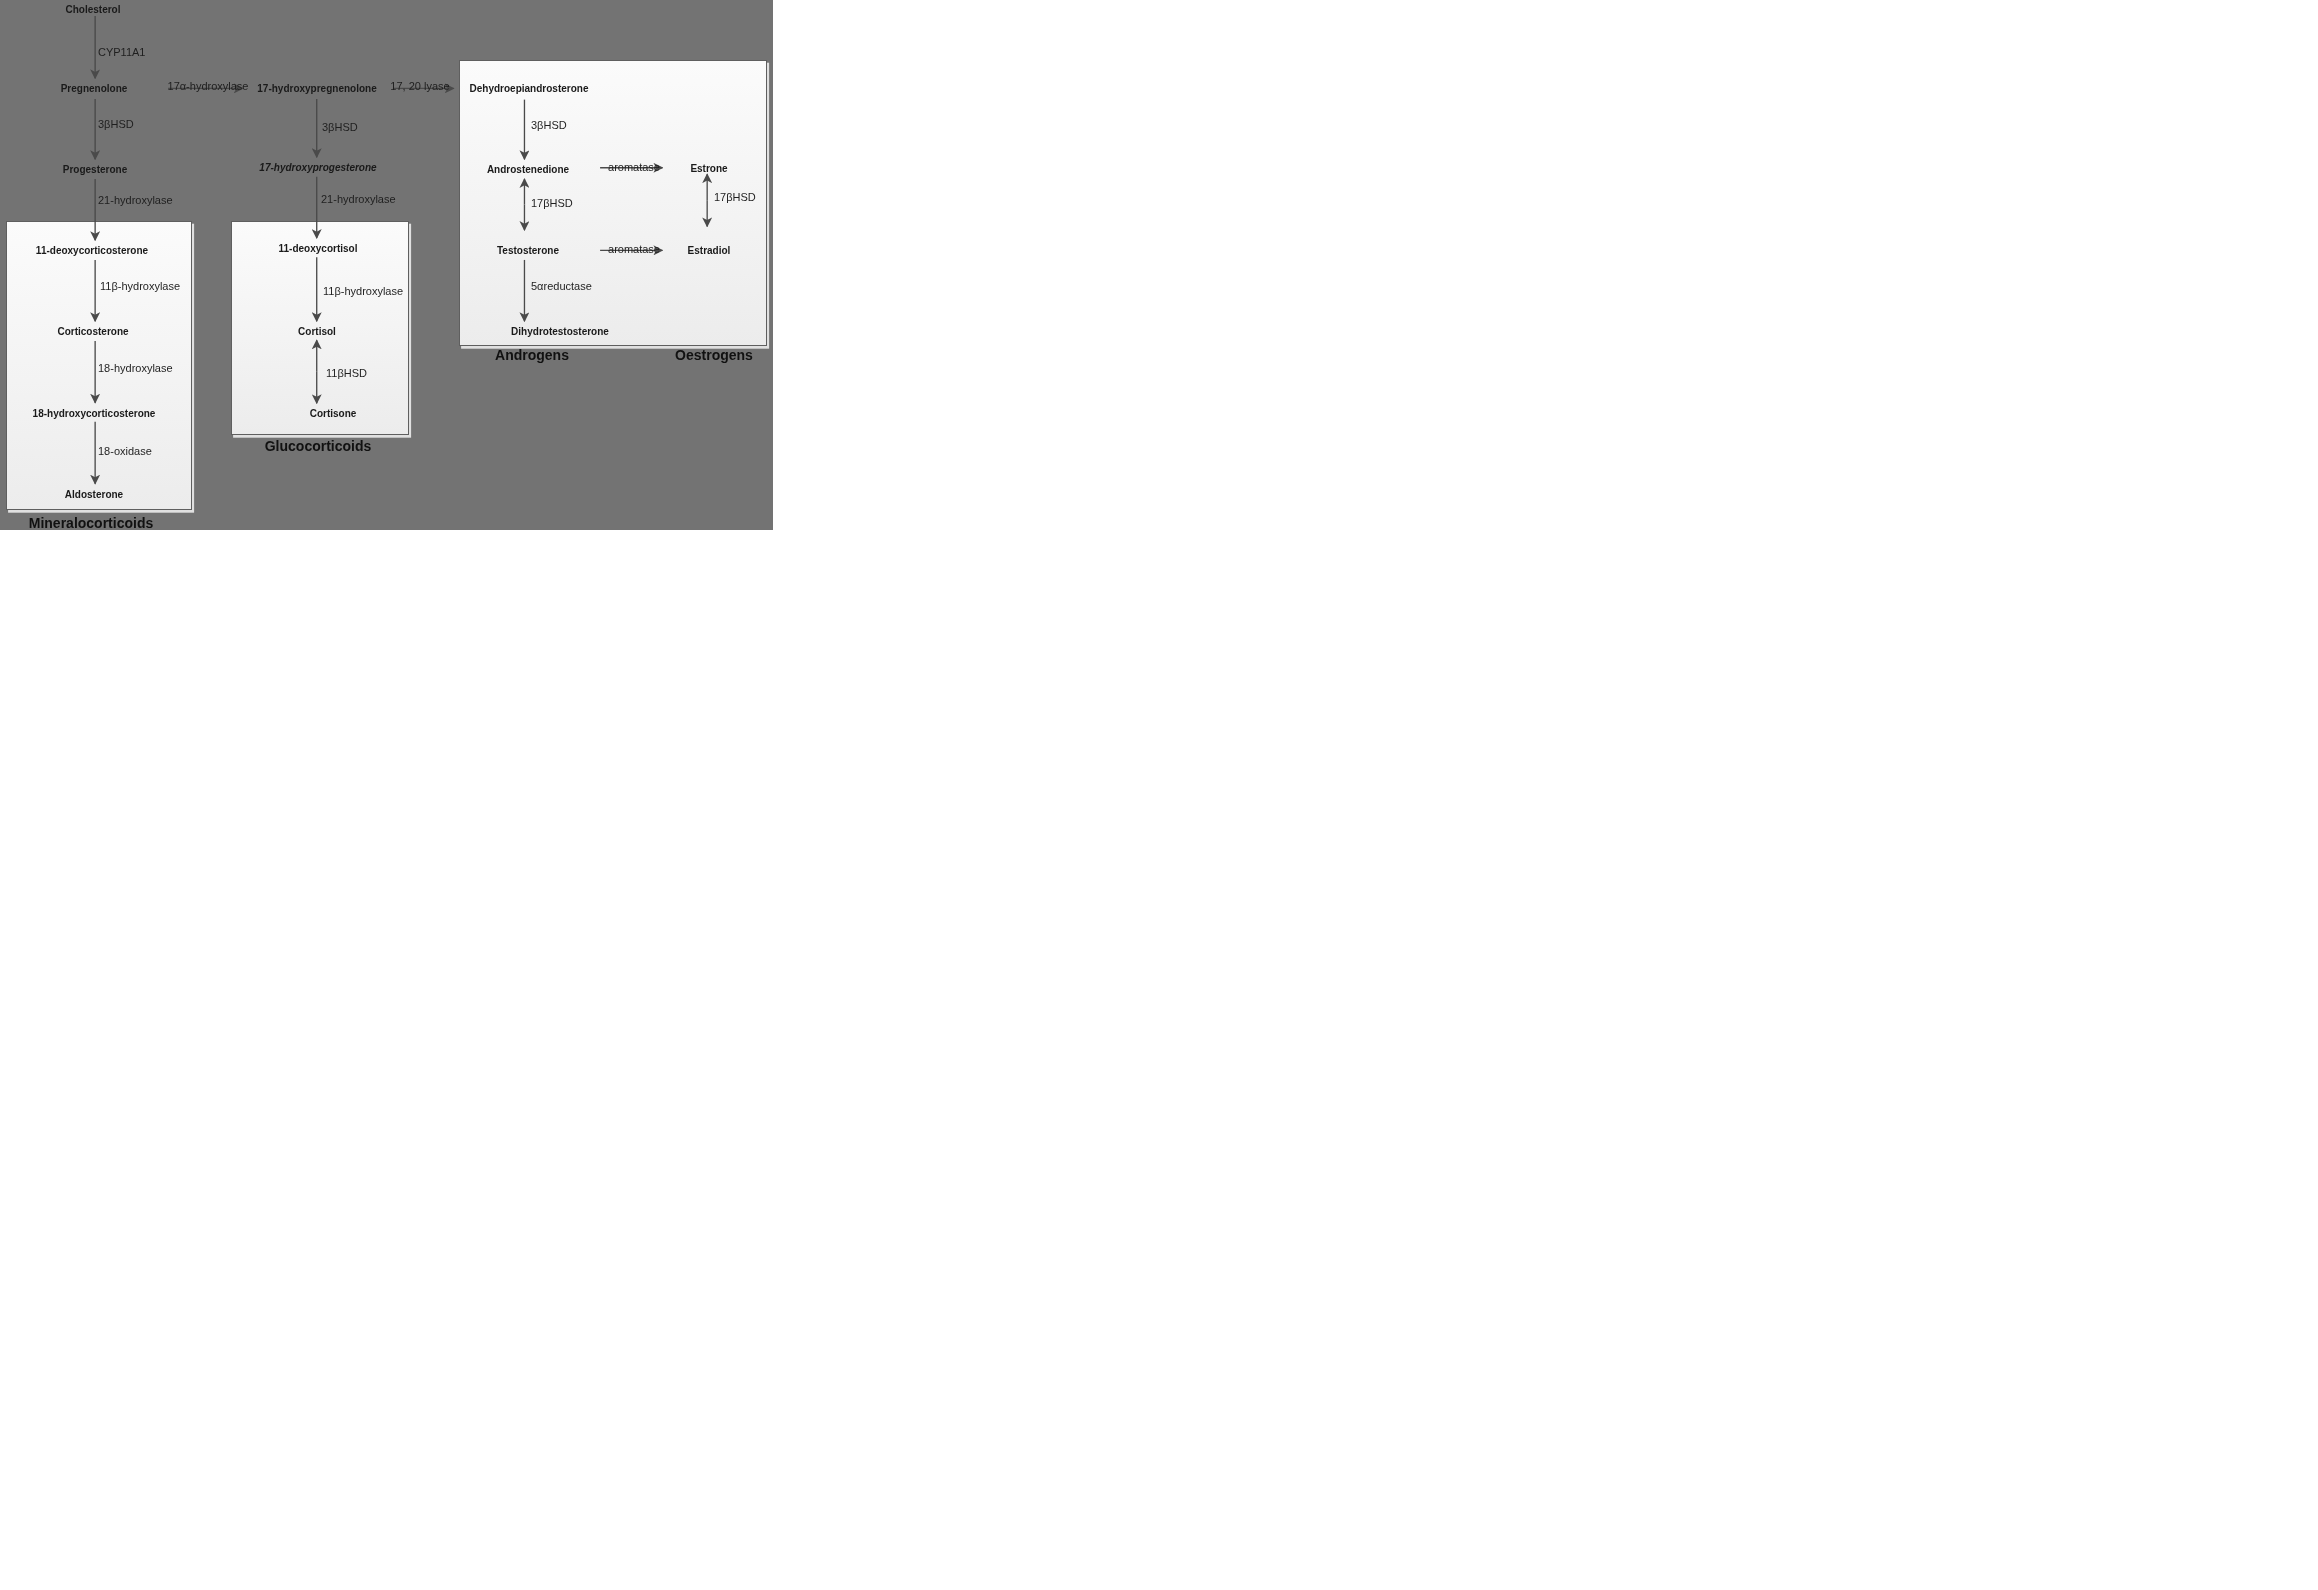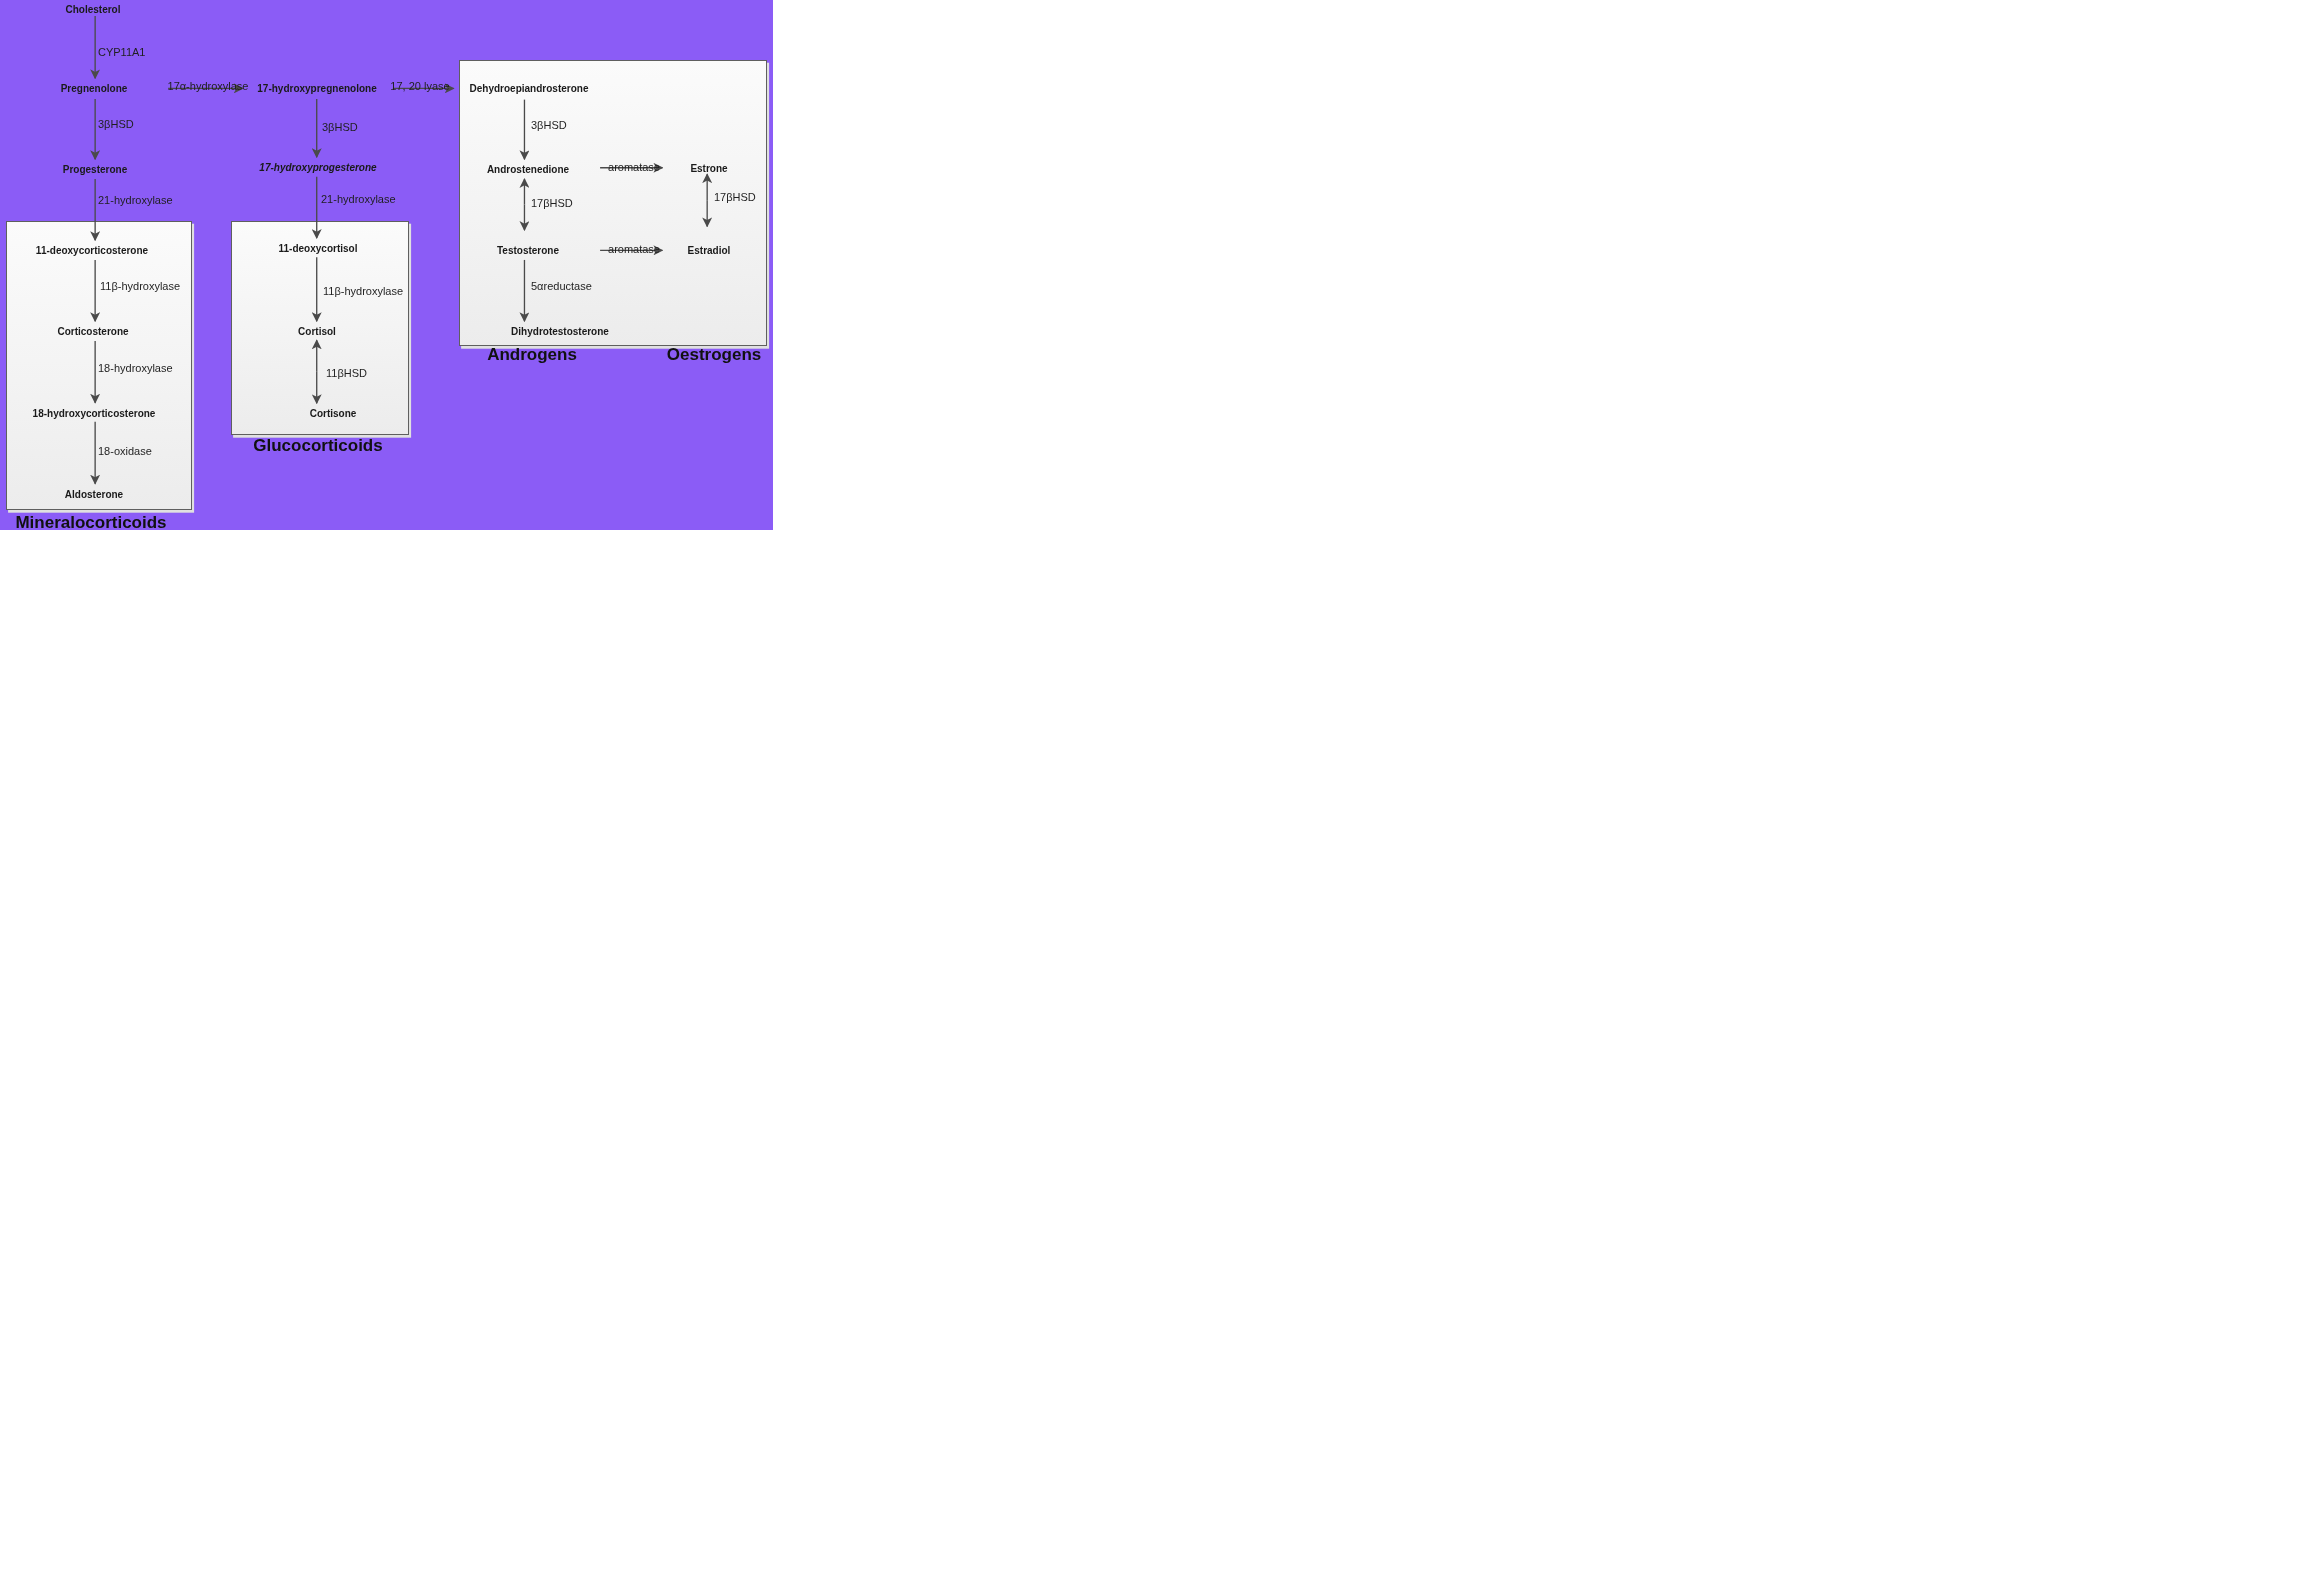--- a/index.html
+++ b/index.html
@@ -4,21 +4,21 @@
 <style>
   html, body {
     margin: 0;
     padding: 0;
     background: #ffffff;
   }
   .canvas {
     position: relative;
     width: 773px;
     height: 530px;
-    background: #8b5cf6;
+    background: #737373;
     overflow: hidden;
     font-family: "Liberation Sans", sans-serif;
   }
   .arrow-layer {
     position: absolute;
     left: 0; top: 0;
     width: 773px;
     height: 530px;
     z-index: 2;
   }
@@ -44,21 +44,21 @@
     font-weight: normal;
     color: #1f1f1f;
     white-space: nowrap;
     z-index: 3;
   }
   .enzyme.align-left { transform: translate(0, -50%); }
   .enzyme.align-center { transform: translate(-50%, -50%); margin-top: 16px; }
   .group-label {
     position: absolute;
     transform: translate(-50%, -50%);
-    font-size: 17px;
+    font-size: 14px;
     font-weight: bold;
     color: #111111;
     white-space: nowrap;
     z-index: 3;
   }
 </style>
 </head>
 <body>
 
 <div class="canvas">

